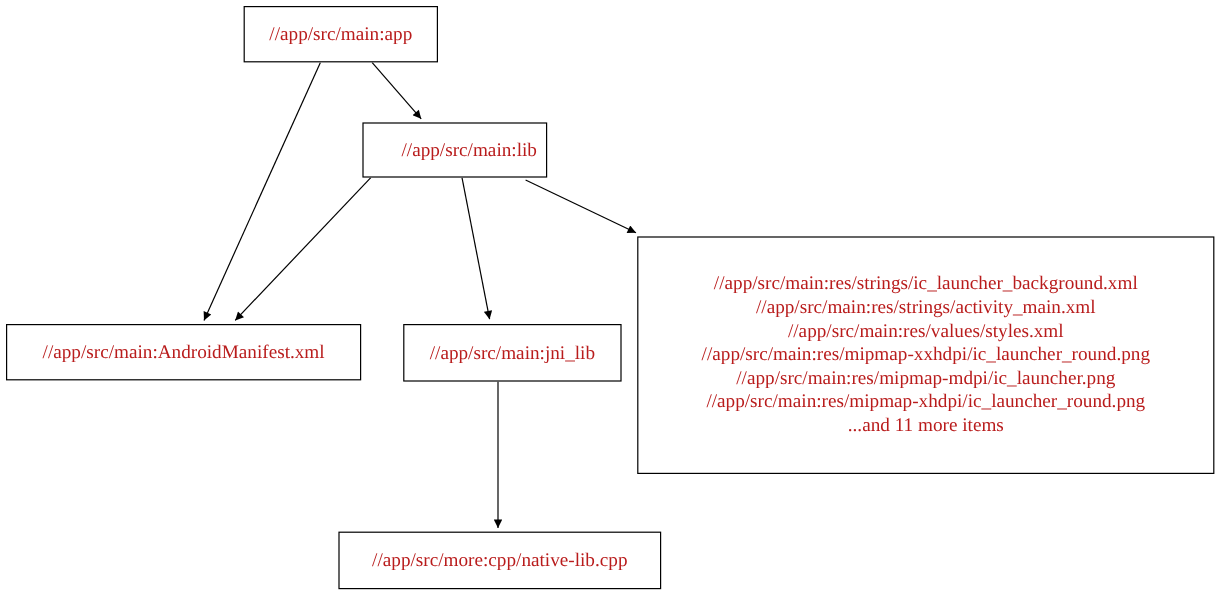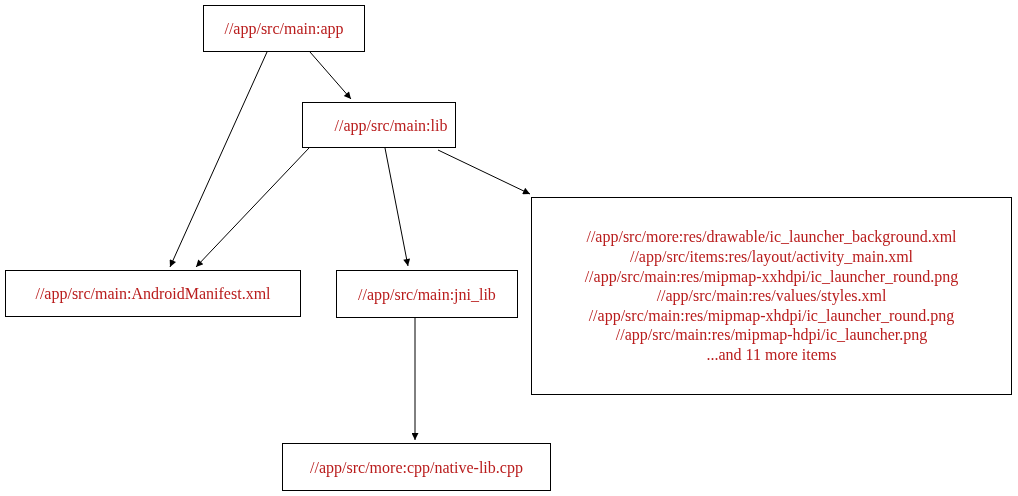--- a/index.html
+++ b/index.html
@@ -73,26 +73,26 @@
 
   <div class="node node-manifest">
     <span>//app/src/main:AndroidManifest.xml</span>
   </div>
 
   <div class="node node-jni">
     <span>//app/src/main:jni_lib</span>
   </div>
 
   <div class="node node-res">
-    <span>//app/src/more:res/drawable/ic_launcher_background.xml</span>
-    <span>//app/src/items:res/layout/activity_main.xml</span>
+    <span>//app/src/main:res/strings/ic_launcher_background.xml</span>
+    <span>//app/src/main:res/strings/activity_main.xml</span>
+    <span>//app/src/main:res/values/styles.xml</span>
     <span>//app/src/main:res/mipmap-xxhdpi/ic_launcher_round.png</span>
-    <span>//app/src/main:res/values/styles.xml</span>
+    <span>//app/src/main:res/mipmap-mdpi/ic_launcher.png</span>
     <span>//app/src/main:res/mipmap-xhdpi/ic_launcher_round.png</span>
-    <span>//app/src/main:res/mipmap-hdpi/ic_launcher.png</span>
     <span>...and 11 more items</span>
   </div>
 
   <div class="node node-native">
     <span>//app/src/more:cpp/native-lib.cpp</span>
   </div>
 
 </div>
 
 </body></html>

